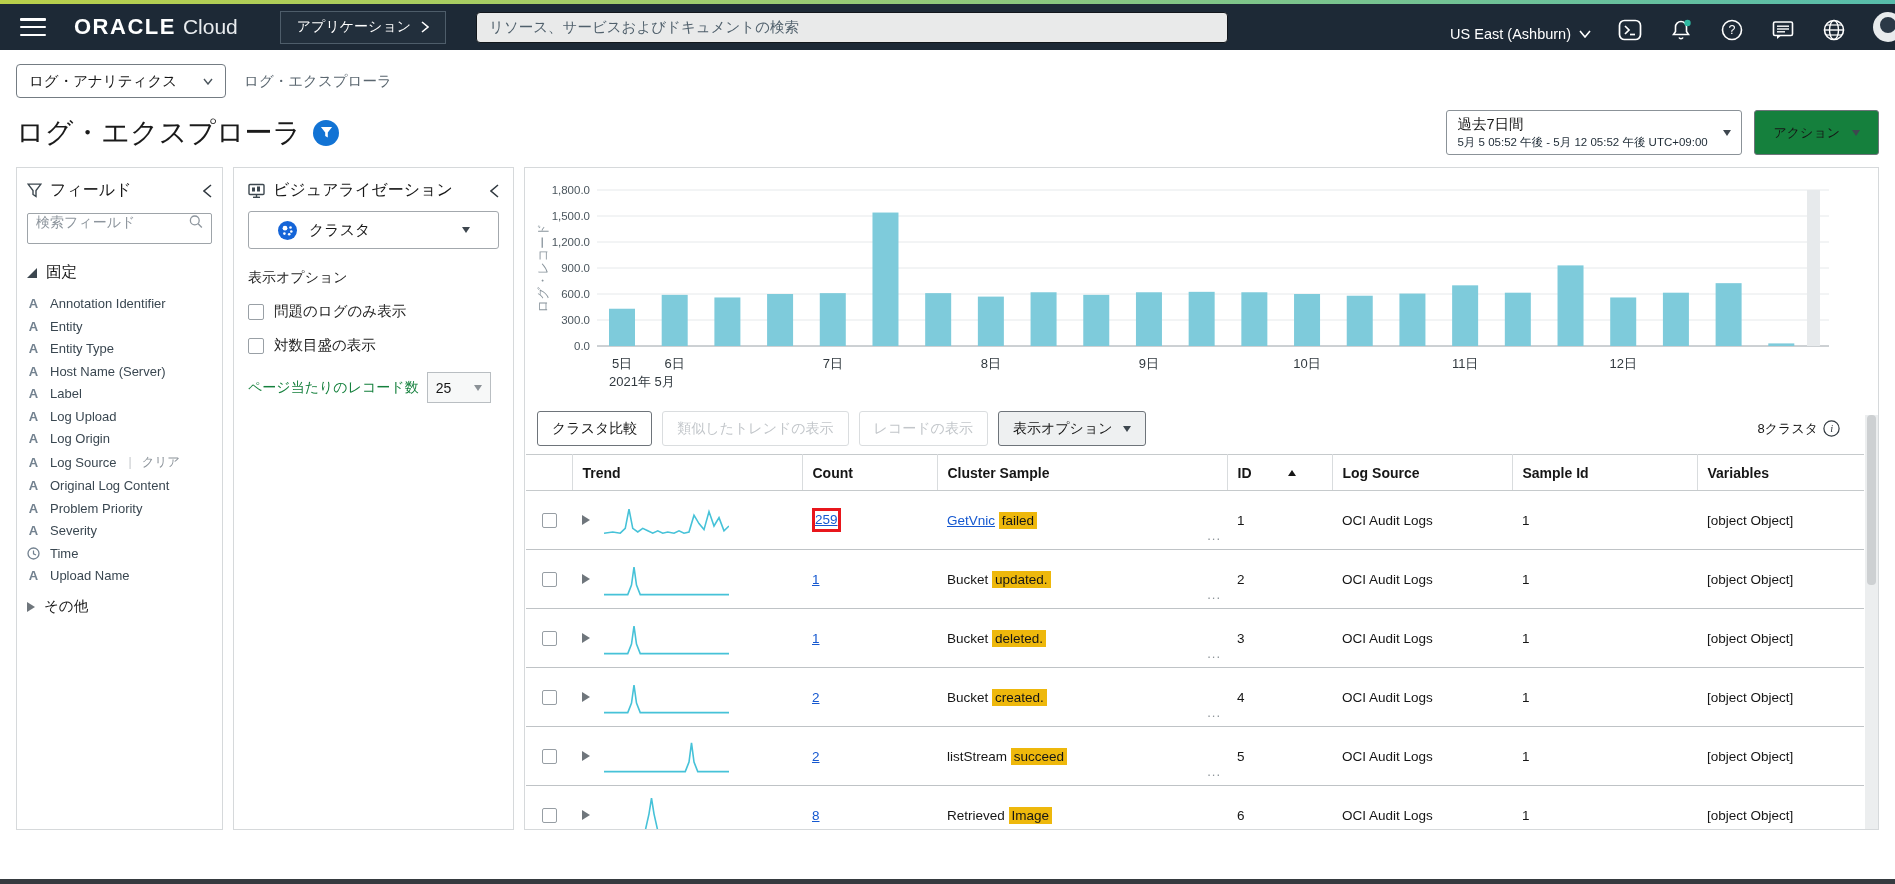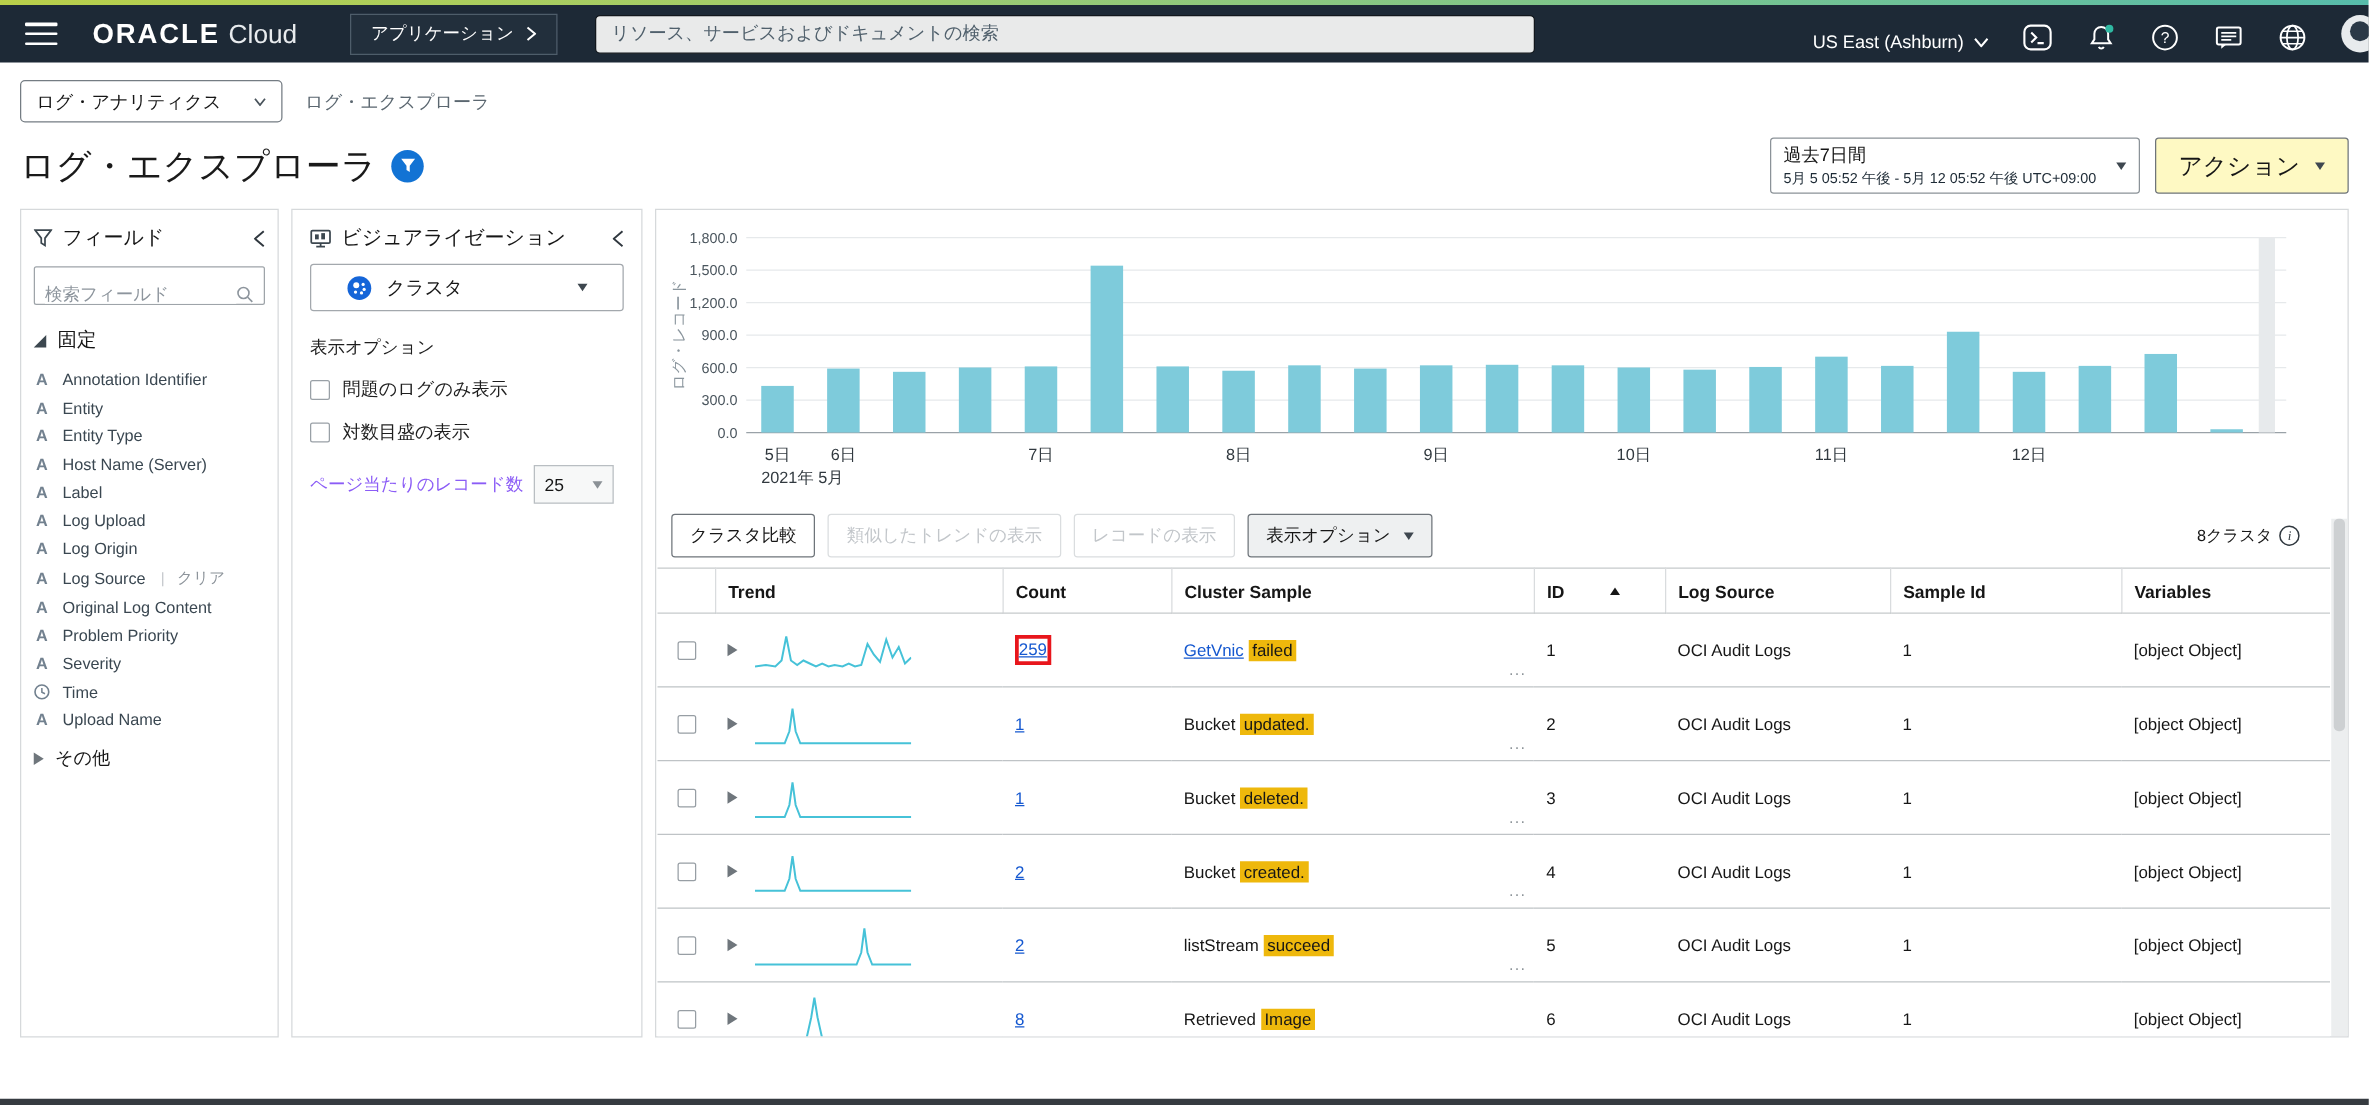--- a/index.html
+++ b/index.html
@@ -31,57 +31,57 @@
   .svc-select { border:1px solid #747c83; border-radius:4px; height:34px; display:flex; align-items:center; gap:26px; padding:0 12px; font-size:14.5px; cursor:pointer; background:#fff; }
   .crumb { font-size:14.5px; color:#5b6770; }
   .titlerow { margin-top:12px; display:flex; align-items:center; }
   h1.title { font-size:28px; font-weight:400; color:#1a1a1a; }
   .filter-badge { width:26px; height:26px; border-radius:50%; background:#1273d4; margin-left:12px; display:flex; align-items:center; justify-content:center; cursor:pointer; }
   .hright { margin-left:auto; display:flex; align-items:stretch; gap:12px; }
   .time-select { position:relative; border:1px solid #8b9298; border-radius:3px; background:#fff; width:296px; padding:4px 30px 4px 10px; cursor:pointer; }
   .time-select .l1 { font-size:14.5px; color:#161616; }
   .time-select .l2 { font-size:11.5px; color:#1e2b36; margin-top:1px; white-space:nowrap; }
   .time-select .tri-down { position:absolute; right:10px; top:50%; margin-top:-3px; }
-  .actions-btn { border:1px solid #6e747a; border-radius:3px; background:#fef9c3; display:flex; align-items:center; gap:12px; padding:0 18px; font-size:19px; cursor:pointer; }
+  .actions-btn { border:1px solid #6e747a; border-radius:3px; background:#15803d; display:flex; align-items:center; gap:12px; padding:0 18px; font-size:13px; cursor:pointer; }
 
   
   .querybar { margin-top:14px; border:1px solid #c9cdd0; background:#fff; height:37px; display:flex; align-items:center; padding:0 0 0 14px; }
   .qtext { font-size:13px; color:#202e3a; white-space:nowrap; overflow:hidden; }
   .q-default { color:#202e3a; } .q-keyword { color:#2a6fdb; } .q-operator { color:#c7500f; }
   .q-close { margin-left:auto; color:#5b6770; font-size:17px; padding:0 20px; cursor:pointer; }
   .run-btn { height:100%; background:#1858d2; color:#fff; border:0; font-size:14px; padding:0 17px; cursor:pointer; font-family:inherit; }
 
   
   .content { margin-top:12px; display:flex; gap:10px; height:663px; }
   .panel { background:#fff; border:1px solid #d6d9db; }
   .fields-panel { width:207px; padding:12px 10px; flex:none; }
   .viz-panel { width:281px; padding:12px 14px; flex:none; }
   .panel-head { display:flex; align-items:center; gap:8px; font-size:16px; color:#161616; }
   .panel-head .collapse { margin-left:auto; cursor:pointer; display:flex; }
-  .fsearch { margin-top:12px; border:1px solid #9ea4a9; border-radius:2px; height:31px; display:flex; align-items:flex-end; padding:0 8px; }
+  .fsearch { margin-top:12px; border:1px solid #9ea4a9; border-radius:2px; height:31px; display:flex; align-items:flex-start; padding:0 8px; }
   .fsearch input { border:0; outline:none; width:100%; font-size:14px; color:#424f5a; font-family:inherit; }
   .fsearch input::placeholder { color:#8d959d; opacity:1; }
   .fsection { margin-top:18px; display:flex; align-items:center; gap:9px; font-size:15.5px; cursor:pointer; }
   .field-list { margin-top:13px; display:flex; flex-direction:column; gap:7.5px; }
   .field-item { display:flex; align-items:center; gap:10px; cursor:pointer; min-height:15px; }
   .field-icon { width:13px; font-size:13px; font-weight:700; color:#72818f; flex:none; text-align:center; }
   .field-label { font-size:13px; color:#3a4751; white-space:nowrap; }
   .field-sep { color:#c3c7cb; font-size:12px; margin-left:2px; }
   .field-action { font-size:12.5px; color:#8d949b; cursor:pointer; }
   .fother { margin-top:14px; display:flex; align-items:center; gap:9px; font-size:14.5px; cursor:pointer; }
 
   .viz-select { margin-top:10px; border:1px solid #a3a8ad; border-radius:3px; height:38px; display:flex; align-items:center; gap:11px; padding:0 28px; cursor:pointer; background:#fff; }
   .viz-select .vlabel { font-size:15px; }
   .viz-select .tri-down { margin-left:auto; }
   .viz-opts-label { margin-top:20px; font-size:14px; color:#1e1e1e; }
   .chk-row { margin-top:15px; display:flex; align-items:center; gap:10px; cursor:pointer; }
   .chk { width:16px; height:16px; border:1px solid #99a0a6; border-radius:2px; background:#fff; flex:none; }
   .chk-label { font-size:14.5px; color:#1e1e1e; }
   .rpp-row { margin-top:17px; display:flex; align-items:center; gap:8px; }
-  .rpp-label { font-size:14px; color:#8b5cf6;font-family:Liberation Serif, serif; }
+  .rpp-label { font-size:14px; color:#15803d;font-family:Liberation Serif, serif; }
   .rpp-select { border:1px solid #b9bec2; background:#f7f8f8; height:31px; width:64px; display:flex; align-items:center; padding:0 8px; font-size:14px; cursor:pointer; }
   .rpp-select .tri-down { margin-left:auto; border-top-color:#8b9196; }
 
   
   .main { flex:1; background:#fff; border:1px solid #d6d9db; position:relative; overflow:hidden; }
   .chart-wrap { padding:6px 4px 0 8px; }
 
   
   .rtoolbar { display:flex; align-items:center; gap:10px; padding:9px 12px 8px; }
   .tbtn { height:35px; border-radius:3px; font-size:14px; padding:0 14px; background:#fff; border:1px solid #6e747a; color:#161616; cursor:pointer; font-family:inherit; }

